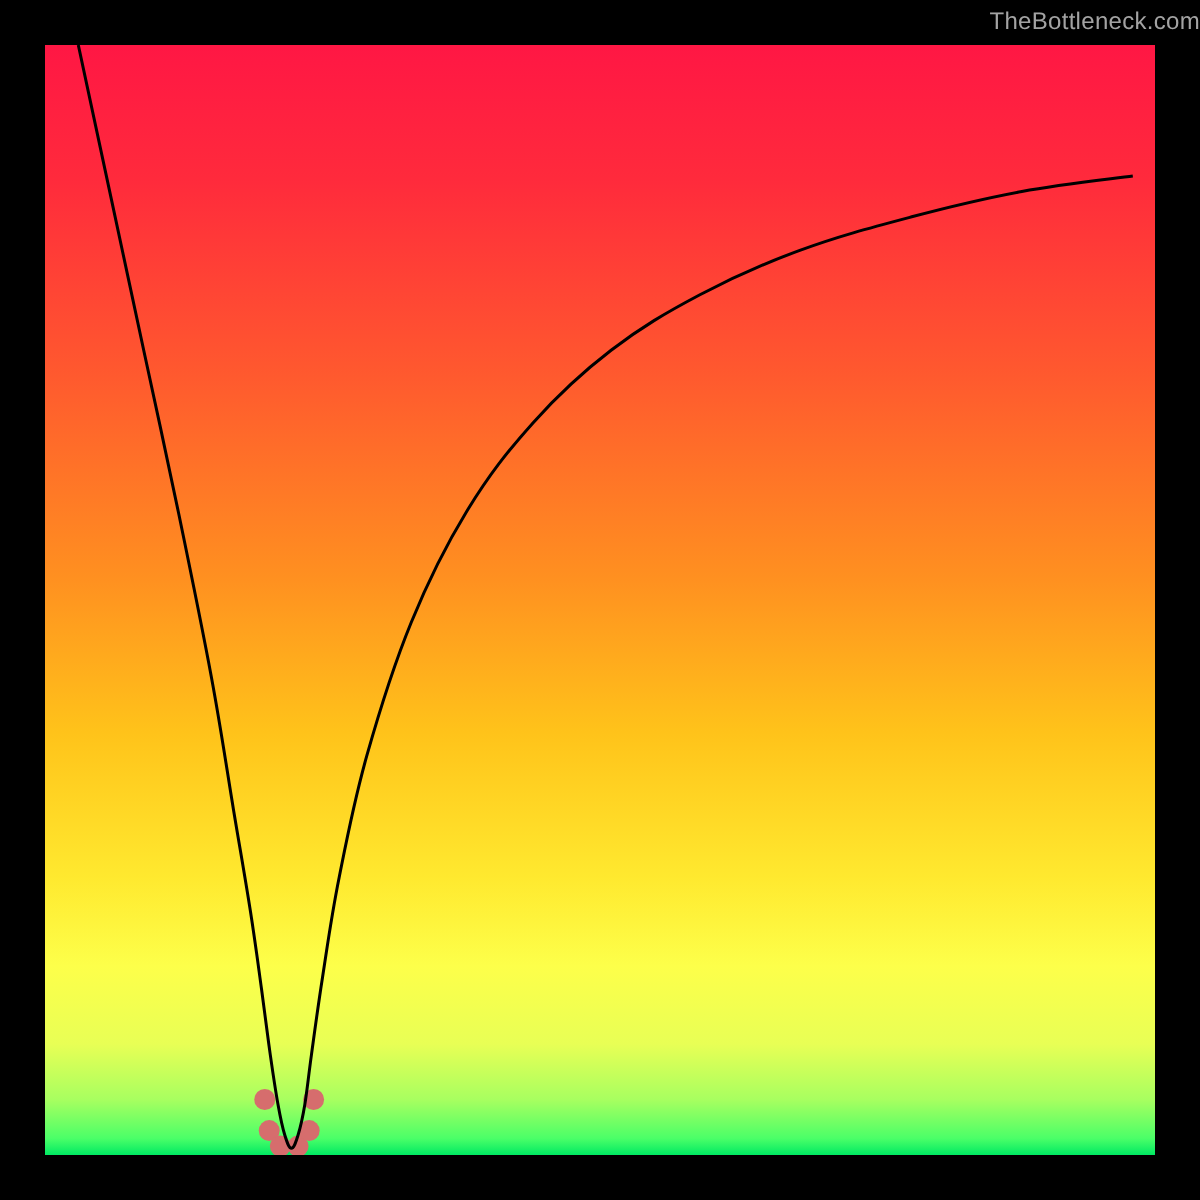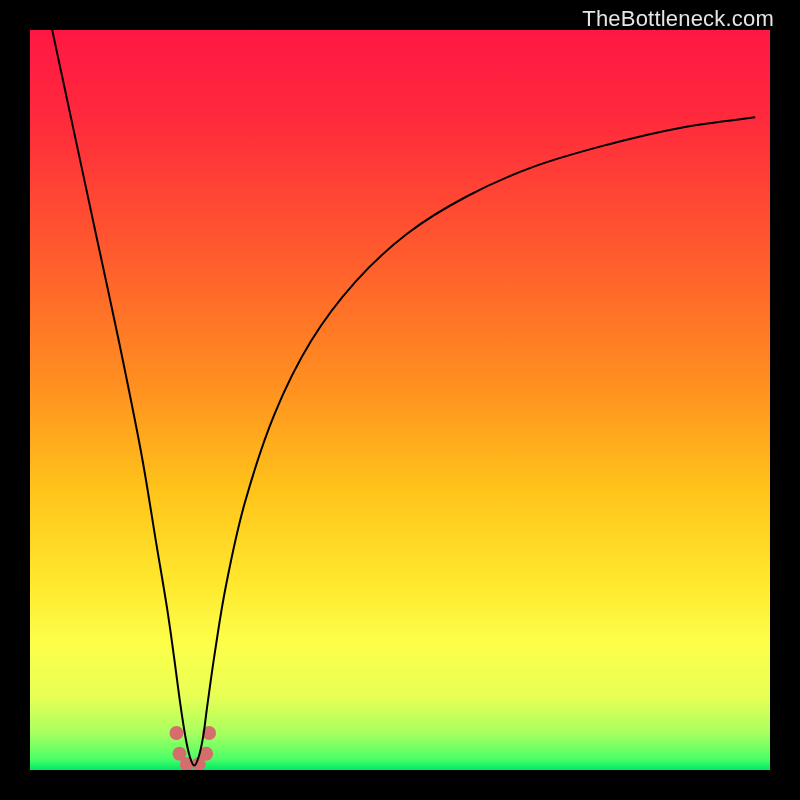--- a/index.html
+++ b/index.html
@@ -25,23 +25,23 @@
     height: 740px;
     overflow: hidden;
   }
   .gradient-bg {
     position: absolute;
     left: 0; top: 0; right: 0; bottom: 0;
   }
   .watermark {
     position: absolute;
     top: 6px;
-    right: 26px;
-    color: #e5e5e5;
-    font-size: 22px;
+    right: 0;
+    color: #a3a3a3;
+    font-size: 16px;
     font-weight: 500;
     letter-spacing: 0.2px;
   }
   svg.overlay {
     position: absolute;
     left: 0; top: 0;
     width: 740px; height: 740px;
   }
 </style>
 </head>

